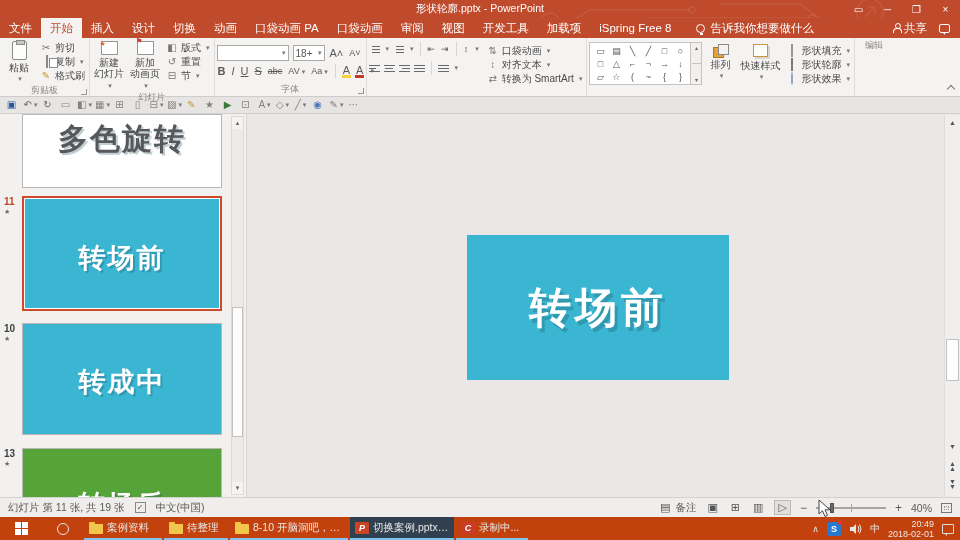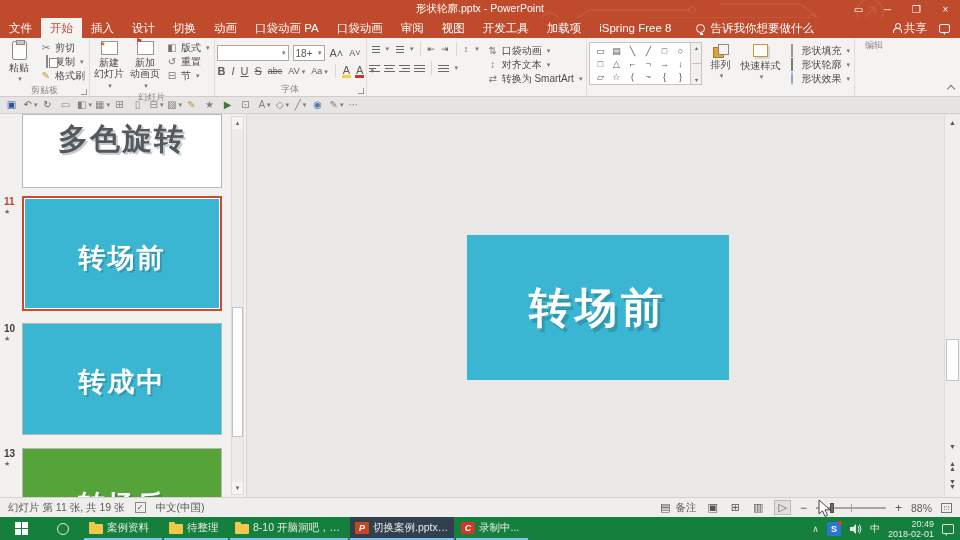--- a/index.html
+++ b/index.html
@@ -98,21 +98,21 @@
 .spell-ico{width:11px;height:11px;border:1px solid #888;font-size:8px;display:flex;align-items:center;justify-content:center;color:#555}
 .sb-right{margin-left:auto;display:flex;align-items:center;gap:9px}
 .view-ic{font-size:11px;color:#555;padding:0 2px}
 .view-ic.active{background:#e2e0de;border:1px solid #bdbab7;padding:0 3px}
 .zoom-track{width:70px;height:2px;background:#a9a7a4;position:relative;display:inline-block}
 .zoom-track::before{content:'';position:absolute;left:50%;top:-3px;width:1px;height:8px;background:#a9a7a4}
 .zoom-thumb{position:absolute;left:14px;top:-4px;width:4px;height:10px;background:#6a6864;border:1px solid #55534f}
 .fit-ico{width:11px;height:10px;border:1px solid #777;position:relative}
 .fit-ico::before{content:'';position:absolute;left:2px;top:2px;right:2px;bottom:2px;border:1px dotted #999}
 
-.taskbar{height:23px;background:#15803d;display:flex;align-items:stretch;color:#e8e8e8}
+.taskbar{height:23px;background:#c2410c;display:flex;align-items:stretch;color:#e8e8e8}
 .tb-btn{display:flex;align-items:center;justify-content:center;width:42px}
 .win-logo{display:grid;grid-template-columns:6px 6px;grid-template-rows:6px 6px;gap:1px}
 .win-logo i{background:#fff}
 .cortana{width:12px;height:12px;border:1.5px solid #e8e8e8;border-radius:50%}
 .tb-item{display:flex;align-items:center;gap:4px;padding:0 5px;border-bottom:2px solid #7fc3ee;margin-right:2px;font-size:10.5px;white-space:nowrap;overflow:hidden}
 .tb-item .lbl{overflow:hidden;text-overflow:ellipsis}
 .tb-item.active{background:#31404f}
 .tb-ico{width:14px;height:12px;flex:none;display:flex;align-items:center;justify-content:center;font-size:9px;font-weight:bold;color:#fff;border-radius:1px}
 .tb-ico.folder{background:#f3c74b;position:relative;border-radius:0 1px 1px 1px;height:10px;margin-top:2px}
 .tb-ico.folder::before{content:'';position:absolute;left:0;top:-2px;width:6px;height:2px;background:#f3c74b;border-radius:1px 1px 0 0}
@@ -606,21 +606,21 @@
       </span>
     <span class="view-ic">▣</span>
     <span class="view-ic">⊞</span>
     <span class="view-ic">▥</span>
     <span class="view-ic active">▷</span>
     <span style="font-size:12px">−</span>
     <span class="zoom-track">
         <span class="zoom-thumb"></span>
       </span>
     <span style="font-size:12px">+</span>
-    <span>88%</span>
+    <span>40%</span>
     <span class="fit-ico"></span>
   </span>
 </div>
 
 <div class="taskbar">
   <span class="tb-btn">
       <span class="win-logo">
         <i></i>
         <i></i>
         <i></i>

